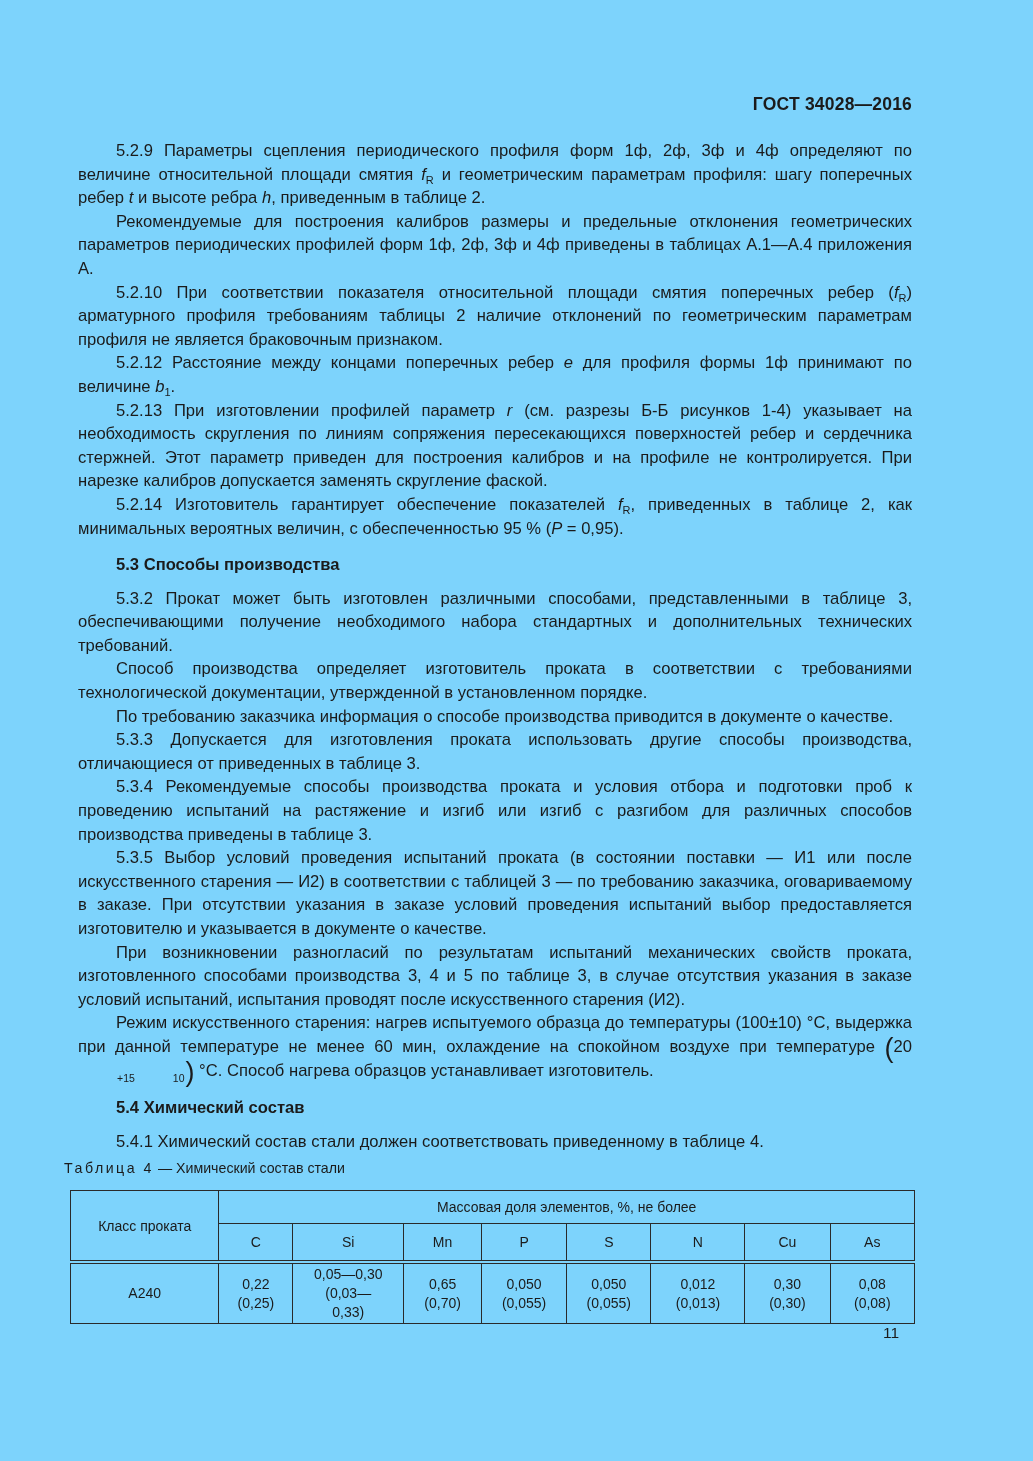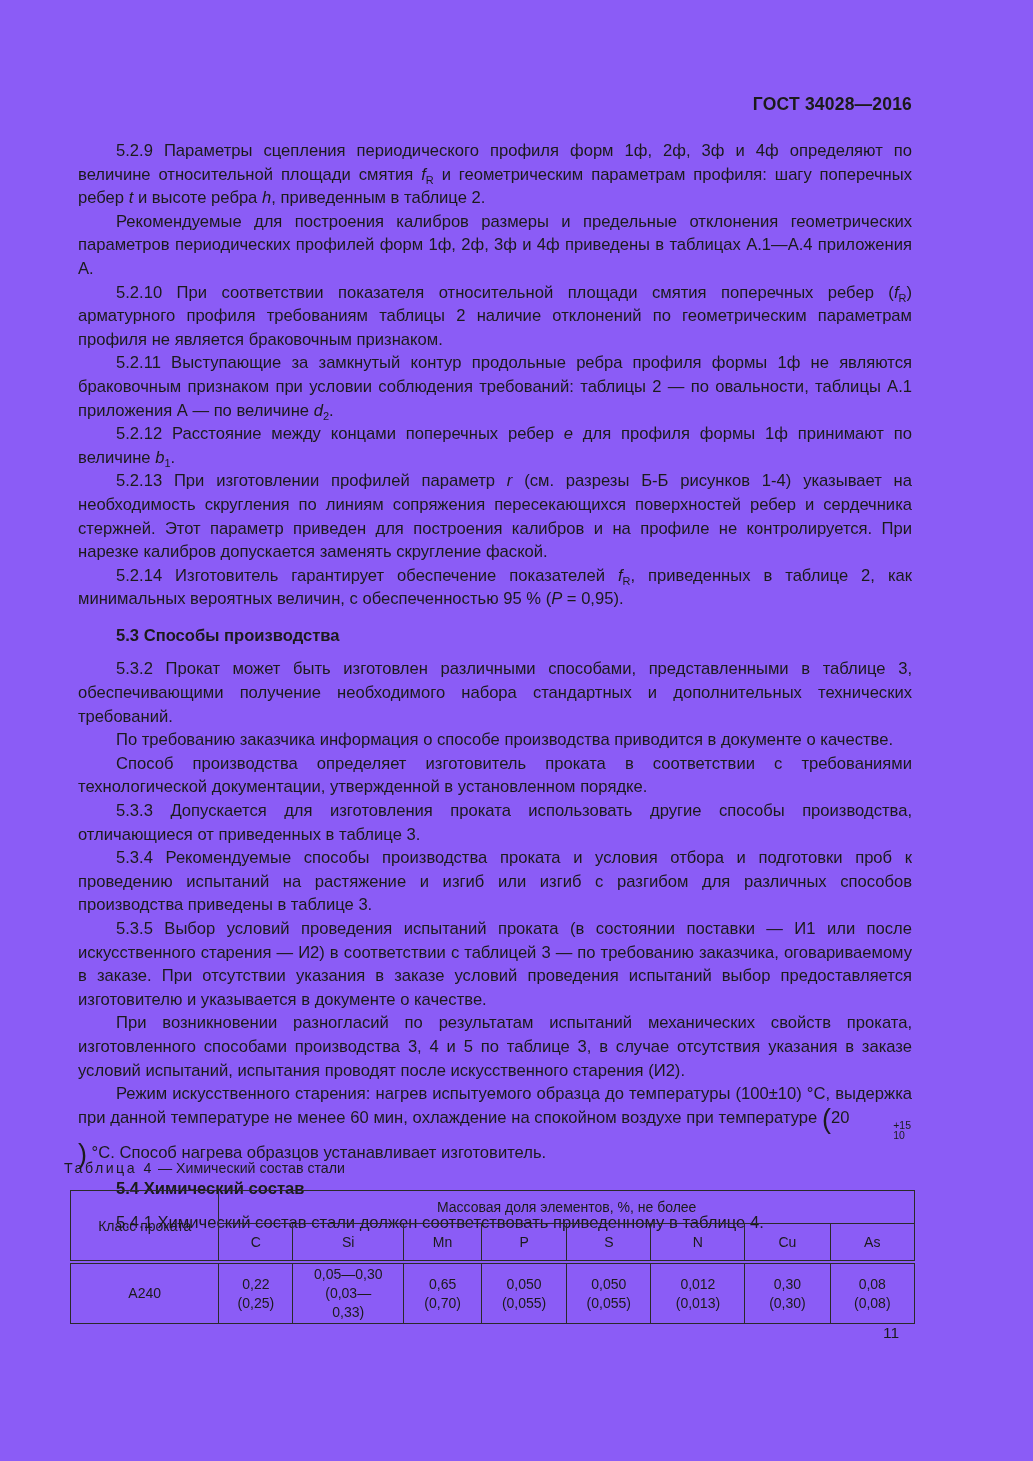--- a/index.html
+++ b/index.html
@@ -1,39 +1,39 @@
 <!DOCTYPE html>
 <html lang="ru"><head>
 <meta charset="utf-8">
 <style>
   html,body{margin:0;padding:0;background:#e8e8e8;}
   .page{
     position:relative;
     width:1033px;height:1461px;
     margin:0 auto;
-    background:#8b5cf6;
+    background:#7dd3fc;
     font-family:"Liberation Sans", sans-serif;
     color:#1b1b1b;
     overflow:hidden;
   }
   .gost-header{
     position:absolute;top:94px;right:121px;
     font-size:17.5px;font-weight:bold;letter-spacing:.2px;
   }
   .content{
     position:absolute;top:139px;left:78px;width:834px;
     font-size:16.6px;line-height:23.6px;
     text-align:justify;
   }
   p.para{margin:0;text-indent:38px;}
   p.heading{margin:13px 0 10px;text-indent:38px;font-weight:bold;text-align:left;}
   i{font-style:italic;}
   sub{font-size:11px;line-height:0;}
   .stack{
-    display:inline-flex;flex-direction:column;
+    display:inline-flex;flex-direction:row;
     font-size:10.5px;line-height:10.5px;
     vertical-align:-6px;text-align:left;padding:0 1px;
   }
   .bigparen{
     font-size:27px;font-weight:300;line-height:0;
     vertical-align:-5px;
   }
   .tbl-caption{
     position:absolute;top:1160px;left:64px;
     font-size:14.2px;
@@ -63,28 +63,27 @@
 <body>
 
 <div class="page">
 
   <div class="gost-header">ГОСТ 34028—2016</div>
 
   <div class="content">
       <p class="para">5.2.9 Параметры сцепления периодического профиля форм 1ф, 2ф, 3ф и 4ф определяют по величине относительной площади смятия <i>f</i><sub>R</sub> и геометрическим параметрам профиля: шагу поперечных ребер <i>t</i> и высоте ребра <i>h</i>, приведенным в таблице 2.</p>
       <p class="para">Рекомендуемые для построения калибров размеры и предельные отклонения геометрических параметров периодических профилей форм 1ф, 2ф, 3ф и 4ф приведены в таблицах А.1—А.4 приложения А.</p>
       <p class="para">5.2.10 При соответствии показателя относительной площади смятия поперечных ребер (<i>f</i><sub>R</sub>) арматурного профиля требованиям таблицы 2 наличие отклонений по геометрическим параметрам профиля не является браковочным признаком.</p>
-      <p class="para">5.2.11 Выступающие за замкнутый контур продольные ребра профиля формы 1ф не являются браковочным признаком при условии соблюдения требований: таблицы 2 — по овальности, таблицы А.1 приложения А — по величине <i>d</i><sub>2</sub>.</p>
       <p class="para">5.2.12 Расстояние между концами поперечных ребер <i>е</i> для профиля формы 1ф принимают по величине <i>b</i><sub>1</sub>.</p>
       <p class="para">5.2.13 При изготовлении профилей параметр <i>r</i> (см. разрезы Б-Б рисунков 1-4) указывает на необходимость скругления по линиям сопряжения пересекающихся поверхностей ребер и сердечника стержней. Этот параметр приведен для построения калибров и на профиле не контролируется. При нарезке калибров допускается заменять скругление фаской.</p>
       <p class="para">5.2.14 Изготовитель гарантирует обеспечение показателей <i>f</i><sub>R</sub>, приведенных в таблице 2, как минимальных вероятных величин, с обеспеченностью 95 % (<i>P</i> = 0,95).</p>
       <p class="heading">5.3 Способы производства</p>
       <p class="para">5.3.2 Прокат может быть изготовлен различными способами, представленными в таблице 3, обеспечивающими получение необходимого набора стандартных и дополнительных технических требований.</p>
+      <p class="para">Способ производства определяет изготовитель проката в соответствии с требованиями технологической документации, утвержденной в установленном порядке.</p>
       <p class="para">По требованию заказчика информация о способе производства приводится в документе о качестве.</p>
-      <p class="para">Способ производства определяет изготовитель проката в соответствии с требованиями технологической документации, утвержденной в установленном порядке.</p>
       <p class="para">5.3.3 Допускается для изготовления проката использовать другие способы производства, отличающиеся от приведенных в таблице 3.</p>
       <p class="para">5.3.4 Рекомендуемые способы производства проката и условия отбора и подготовки проб к проведению испытаний на растяжение и изгиб или изгиб с разгибом для различных способов производства приведены в таблице 3.</p>
       <p class="para">5.3.5 Выбор условий проведения испытаний проката (в состоянии поставки — И1 или после искусственного старения — И2) в соответствии с таблицей 3 — по требованию заказчика, оговариваемому в заказе. При отсутствии указания в заказе условий проведения испытаний выбор предоставляется изготовителю и указывается в документе о качестве.</p>
       <p class="para">При возникновении разногласий по результатам испытаний механических свойств проката, изготовленного способами производства 3, 4 и 5 по таблице 3, в случае отсутствия указания в заказе условий испытаний, испытания проводят после искусственного старения (И2).</p>
       <p class="para">Режим искусственного старения: нагрев испытуемого образца до температуры (100±10) °С, выдержка при данной температуре не менее 60 мин, охлаждение на спокойном воздухе при температуре <span class="bigparen">(</span>20 <span class="stack">
           <span>+15</span>
           <span>10</span>
         </span><span class="bigparen">)</span> °С. Способ нагрева образцов устанавливает изготовитель.</p>
       <p class="heading">5.4 Химический состав</p>
       <p class="para">5.4.1 Химический состав стали должен соответствовать приведенному в таблице 4.</p>

